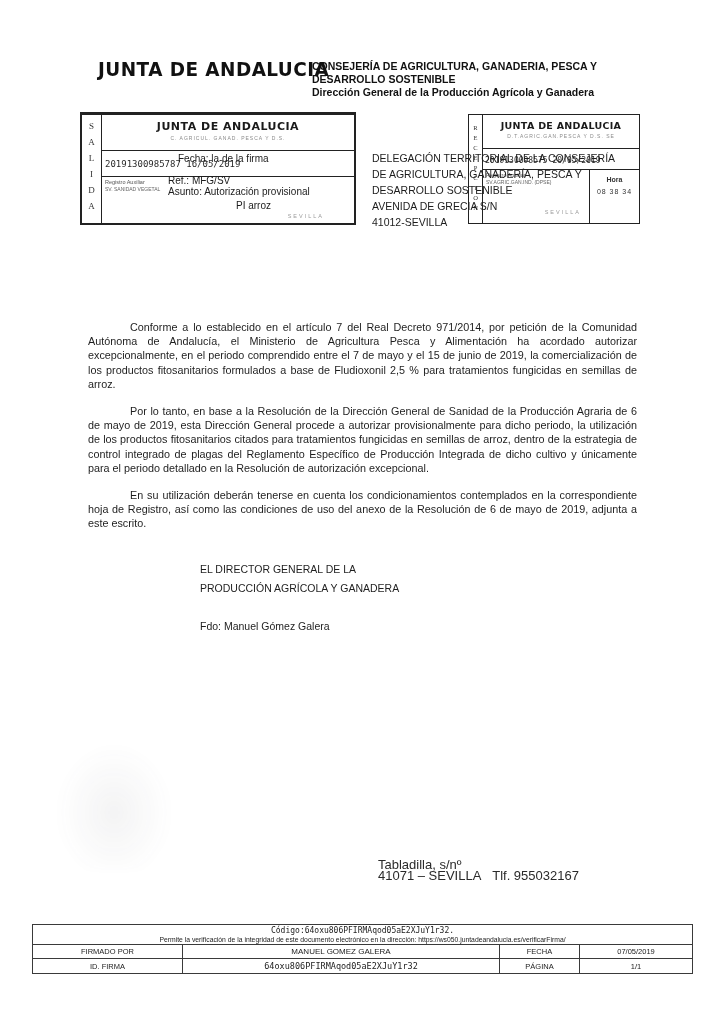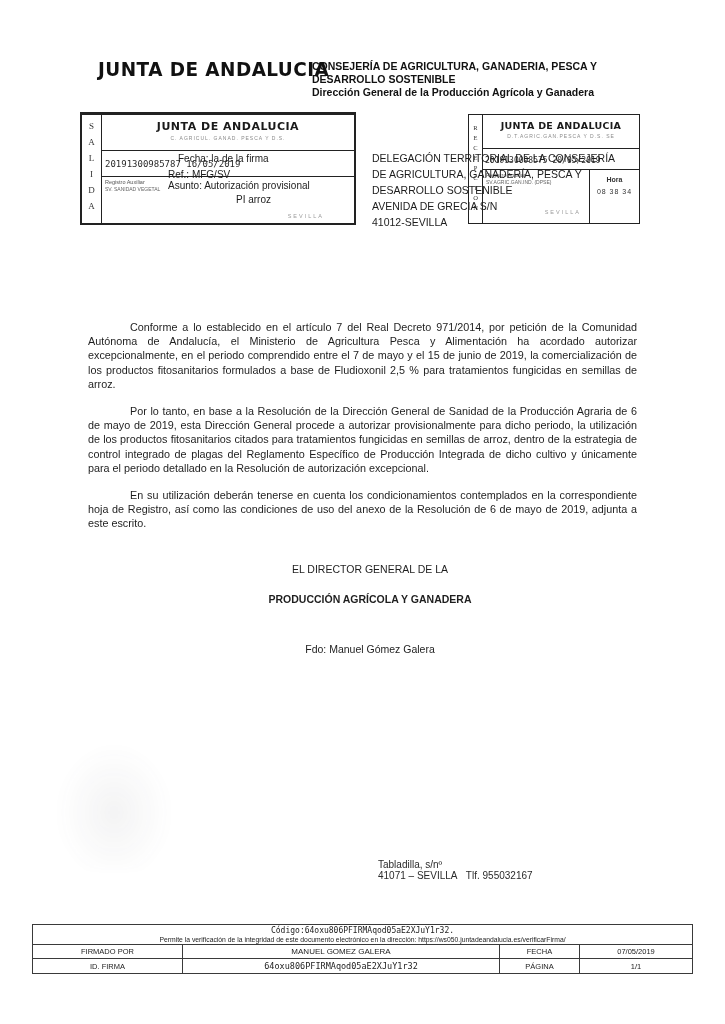--- a/index.html
+++ b/index.html
@@ -60,44 +60,44 @@
   .hora-cell { position:absolute; right:0; top:0; bottom:0; width:50px;
     border-left:1.5px solid #222; text-align:center; }
   .hora-label { font-size:7px; font-weight:bold; color:#333; margin-top:6px; }
   .hora-value { font-size:7px; color:#333; margin-top:5px; letter-spacing:1px; }
 
   
   .meta-overlay { position:absolute; left:168px; top:153px; width:190px;
     font-size:10px; color:#1c1c1c; z-index:3; }
   .meta-overlay div { white-space:nowrap; }
   .meta-fecha  { margin-left:10px; }
-  .meta-ref    { margin-top:5px; }
+  .meta-ref    { margin-top:11px; }
   .meta-asunto { margin-top:0; }
   .meta-asunto2{ margin-top:3px; margin-left:68px; }
 
   .recipient { position:absolute; left:372px; top:150px; width:300px;
     font-size:10.5px; line-height:16px; color:#1c1c1c; z-index:3; }
 
   
   .body-text { position:absolute; left:88px; top:320px; width:549px;
     font-size:10.8px; line-height:14.2px; text-align:justify; color:#1e1e1e; }
   .body-text p { text-indent:42px; margin-bottom:13px; }
 
   .sig-block { position:absolute; left:200px; top:563px; width:340px;
-    text-align:center; font-size:10.5px; color:#1e1e1e; }
-  .sig-line2 { margin-top:18px;font-weight:bold; }
-  .sig-fdo   { margin-top:38px; }
+    font-size:10.5px; color:#1e1e1e; }
+  .sig-line2 { margin-top:7px; }
+  .sig-fdo   { margin-top:26px; }
 
   
   .watermark { position:absolute; left:55px; top:742px; width:118px; height:128px;
     background:radial-gradient(ellipse at 50% 55%, rgba(60,60,70,0.06), rgba(0,0,0,0) 70%);
     filter:blur(3px); }
 
   .footer-addr { position:absolute; left:378px; top:860px;
-    font-size:10px; line-height:10.5px; color:#2a2a2a; }
+    font-size:13px; line-height:10.5px; color:#2a2a2a; }
 
   
   .vtable { position:absolute; left:32px; top:924px; width:661px;
     border:1px solid #3a3a3a; font-size:7.5px; color:#222; }
   .vt-toprow { border-bottom:1px solid #3a3a3a; text-align:center; padding:1px 2px; }
   .vt-code { font-family:"DejaVu Sans Mono", monospace; font-size:8px; }
   .vt-verify { font-size:6.8px; margin-top:1px; }
   .vt-grid { display:grid; grid-template-columns:150px 1fr 80px 112px; }
   .vt-cell { border-right:1px solid #3a3a3a; border-bottom:1px solid #3a3a3a;
     height:14px; display:flex; align-items:center; justify-content:center;

